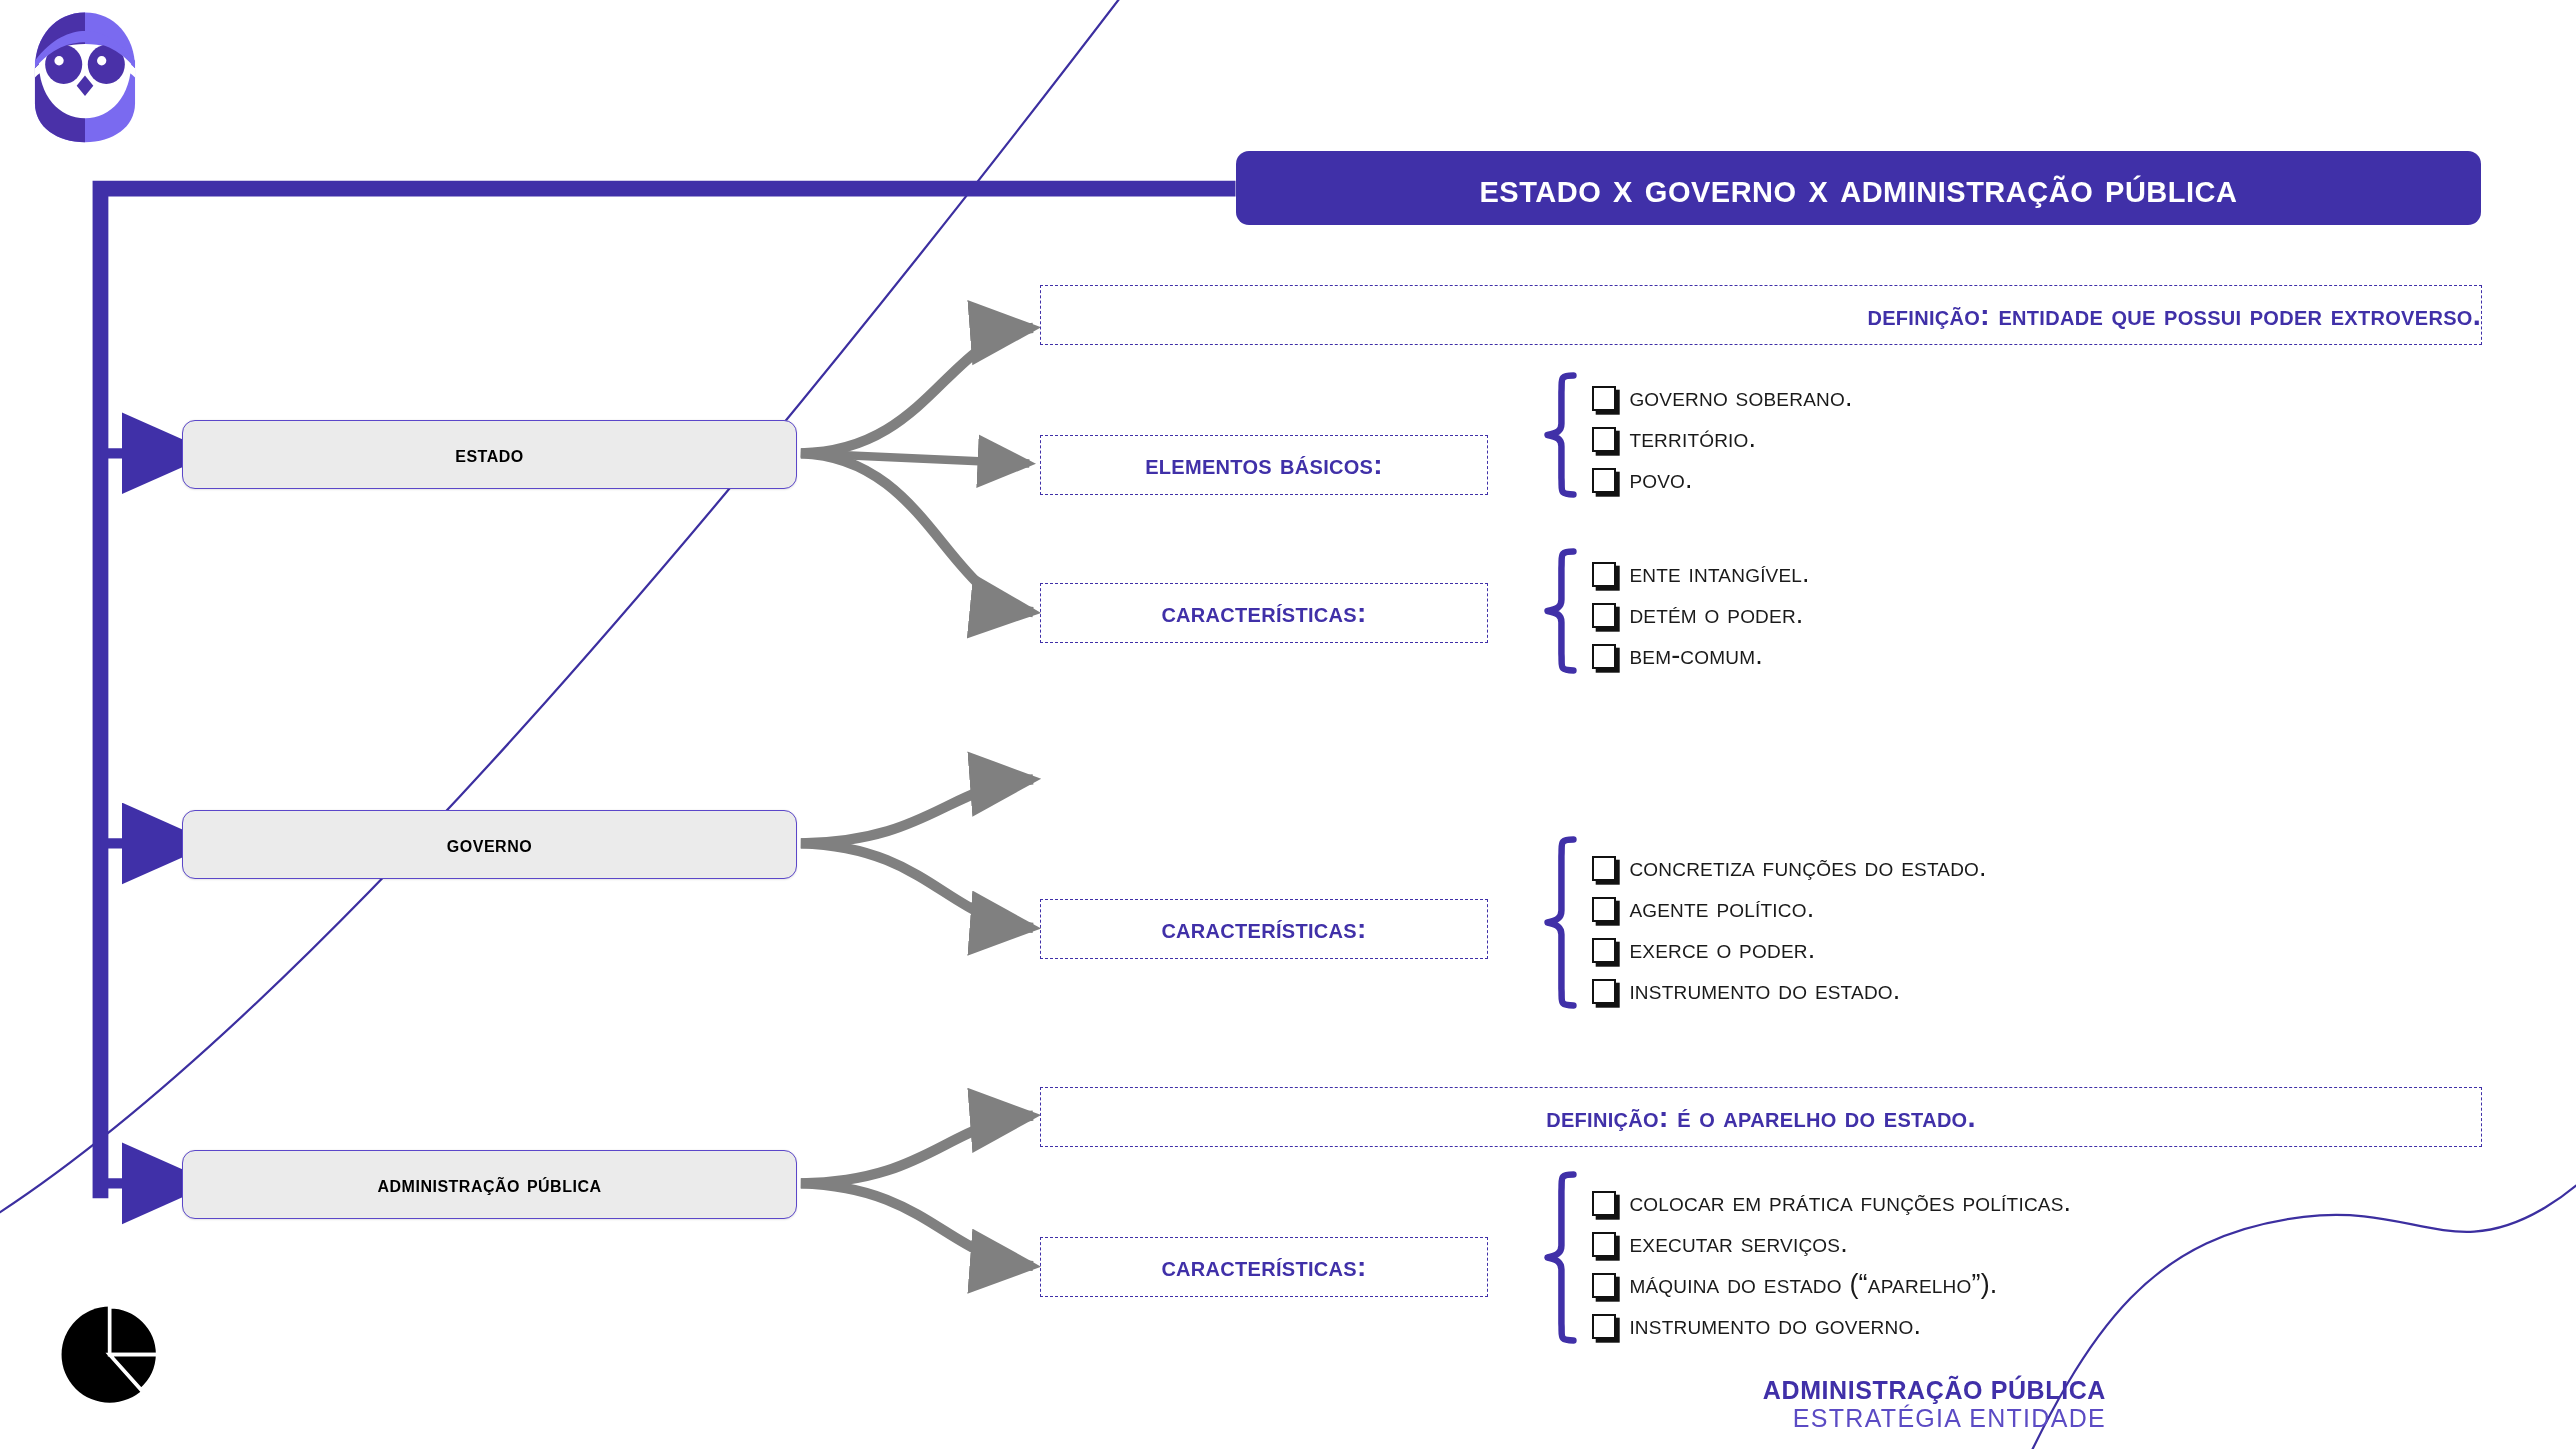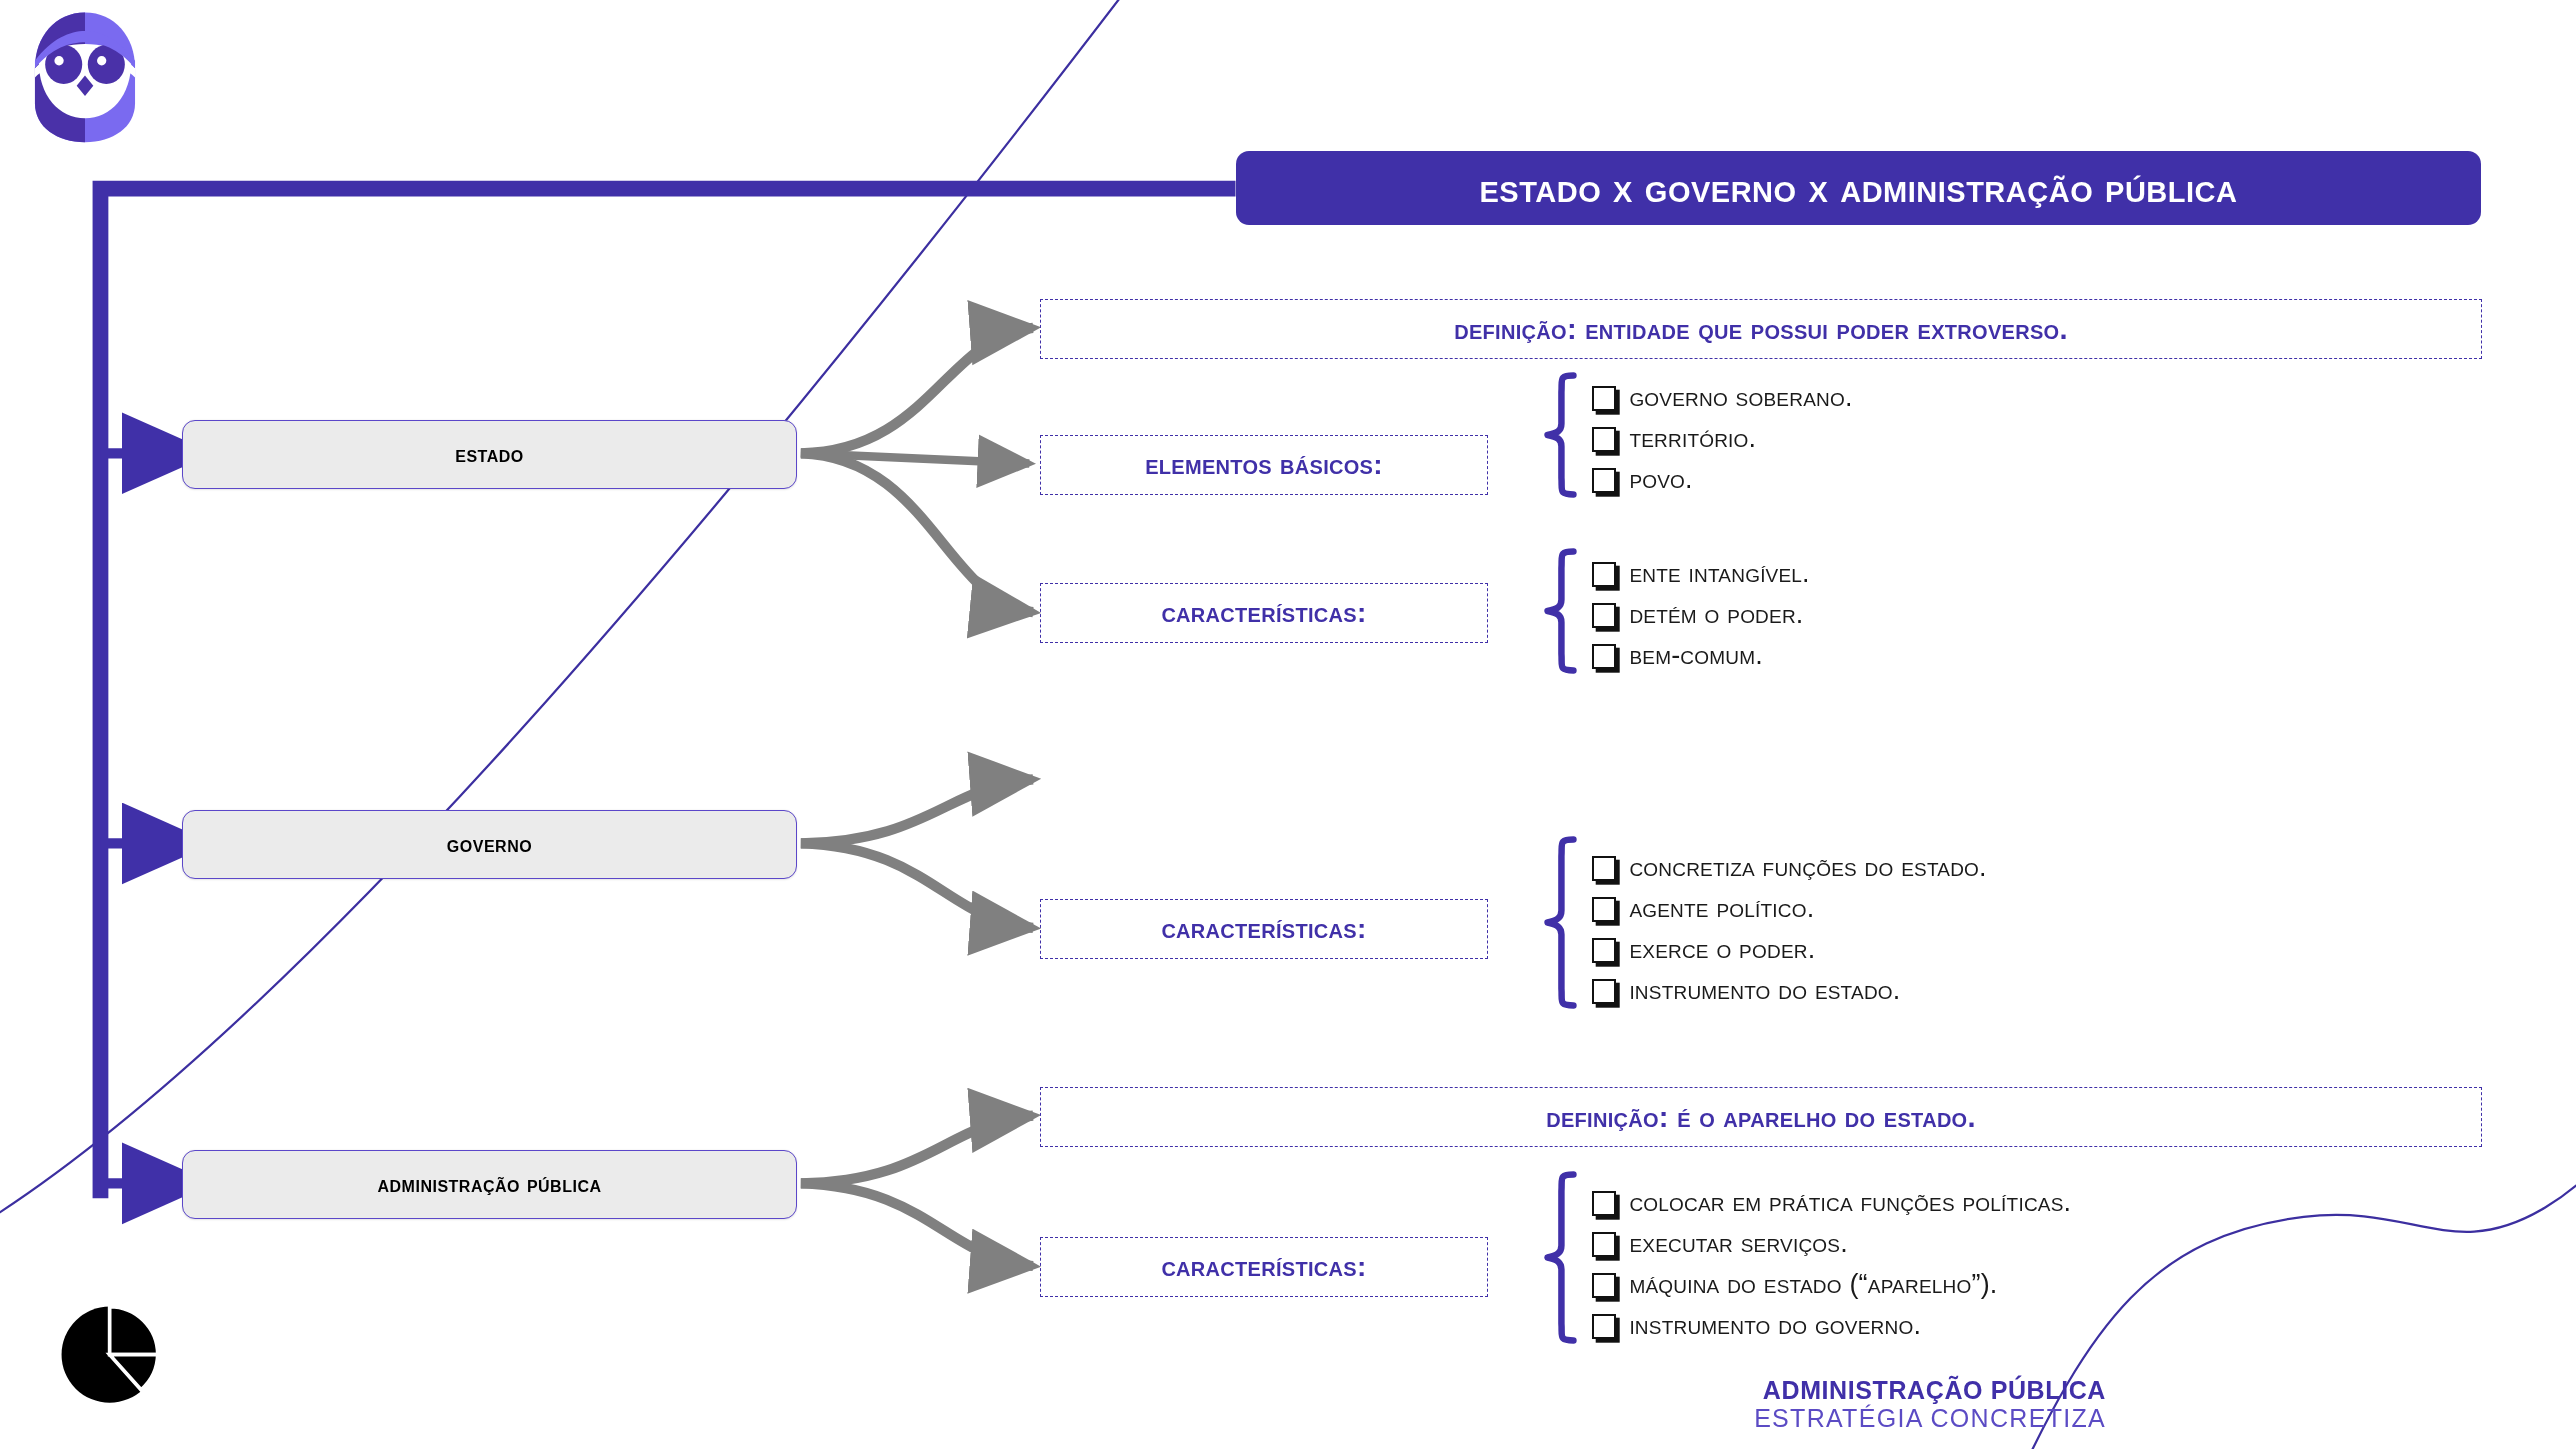--- a/index.html
+++ b/index.html
@@ -51,21 +51,21 @@
     display:flex;align-items:center;justify-content:center;
   }
   .dash-box .lbl{
     color:#4030a8;font-weight:bold;font-size:28px;
     font-variant:small-caps;text-transform:lowercase;white-space:nowrap;letter-spacing:0.3px;
   }
   .def-box{left:1040px;width:1440px;height:58px;}
   .def-box .lbl{font-size:29px;}
   .sub-box{left:1040px;width:446px;height:58px;}
 
-  #def-estado{top:299px;}
+  #def-estado{top:285px;justify-content:flex-end;}
   #sub-elem-estado{top:435px;}
   #sub-carac-estado{top:583px;}
   #def-governo{top:751px;}
   #sub-carac-governo{top:899px;}
   #def-admpub{top:1087px;}
   #sub-carac-admpub{top:1237px;}
 
   
   .listgrp{position:absolute;display:flex;align-items:flex-end;}
   .brace{width:37px;flex:0 0 37px;align-self:stretch;}
@@ -264,17 +264,17 @@
       </div>
       <div class="item">
         <span class="chk"></span>
         <span class="txt">INSTRUMENTO DO GOVERNO.</span>
       </div>
     </div>
   </div>
 
   <div class="brand">
     <div class="b1">ADMINISTRAÇÃO PÚBLICA</div>
-    <div class="b2">ESTRATÉGIA CONCRETIZA</div>
+    <div class="b2">ESTRATÉGIA ENTIDADE</div>
   </div>
 
 </div>
 
 
 </body></html>

